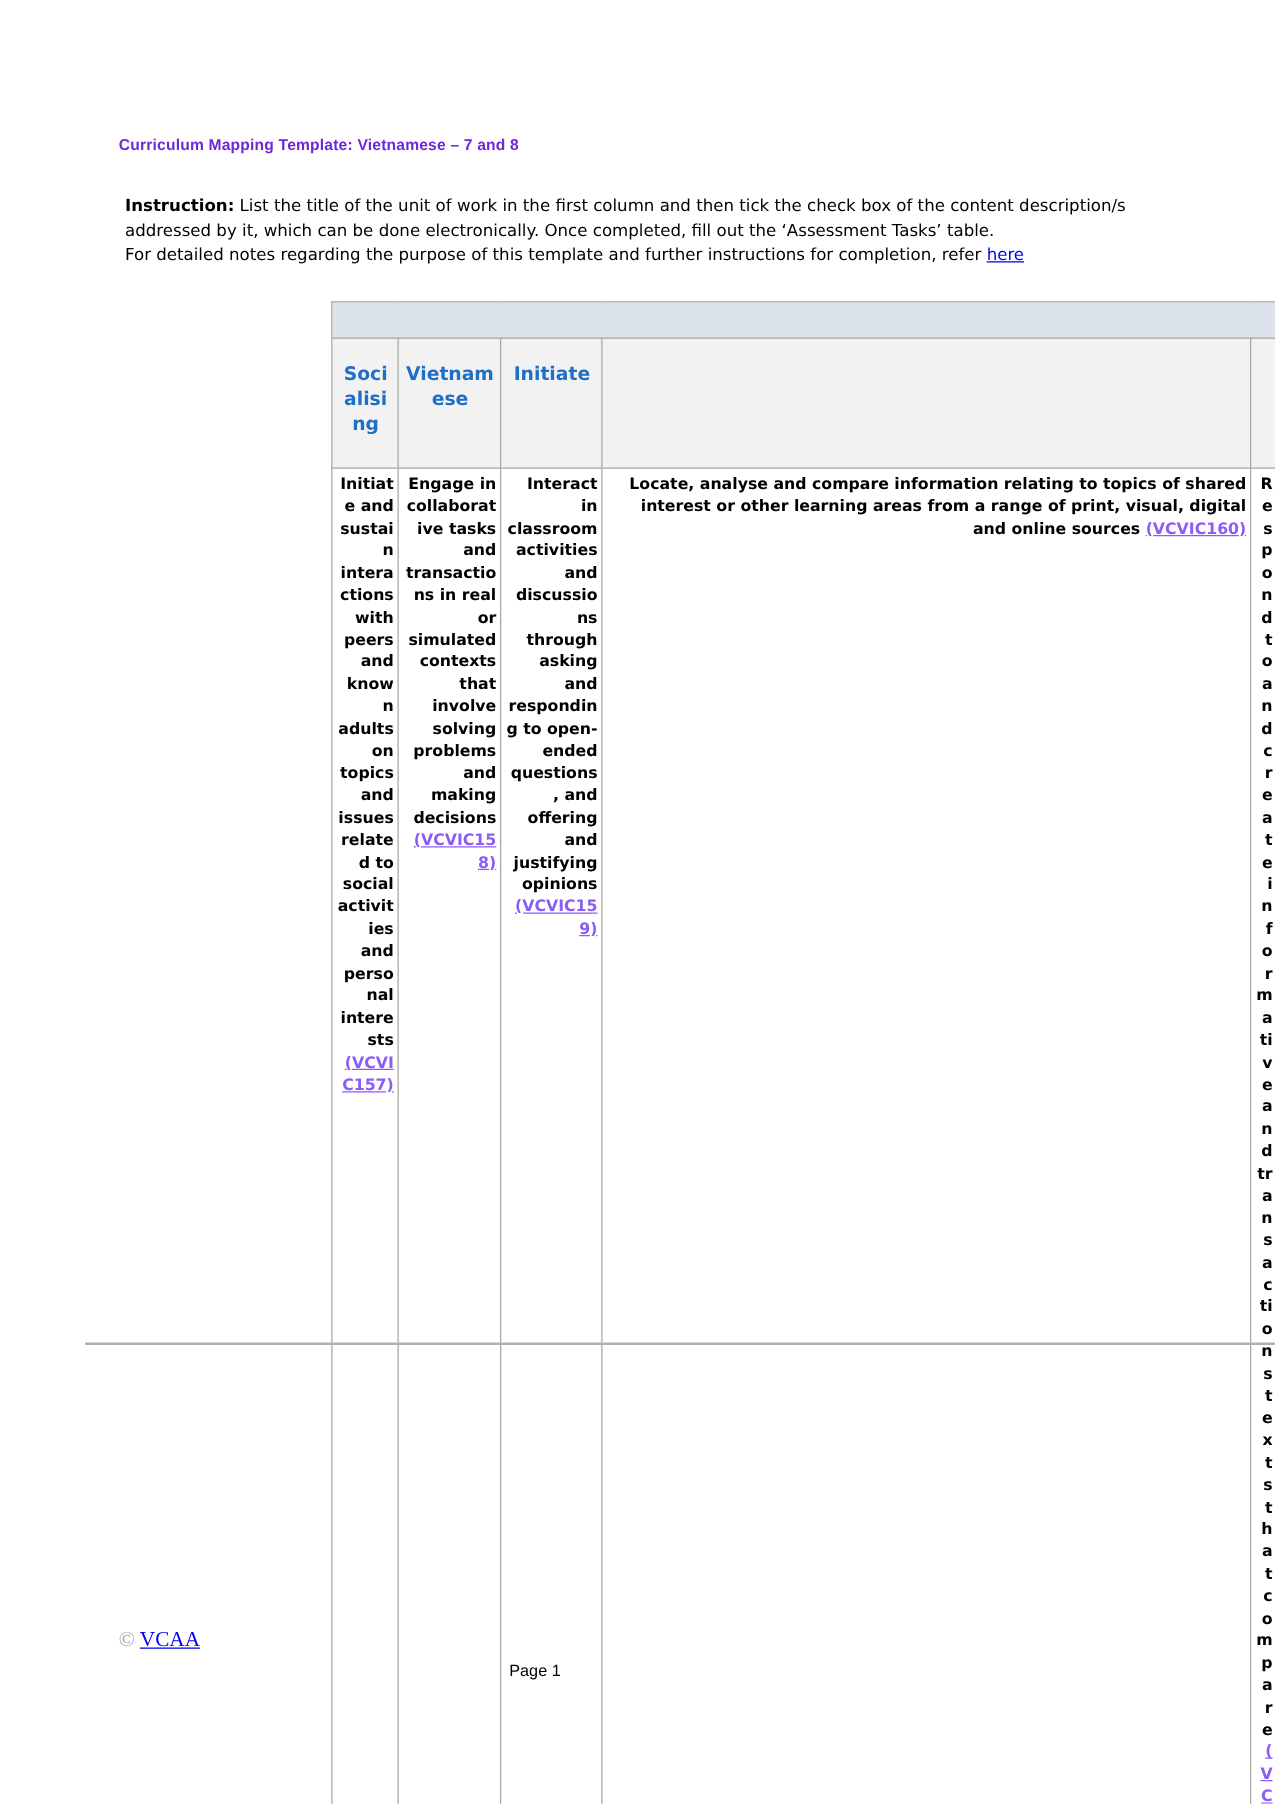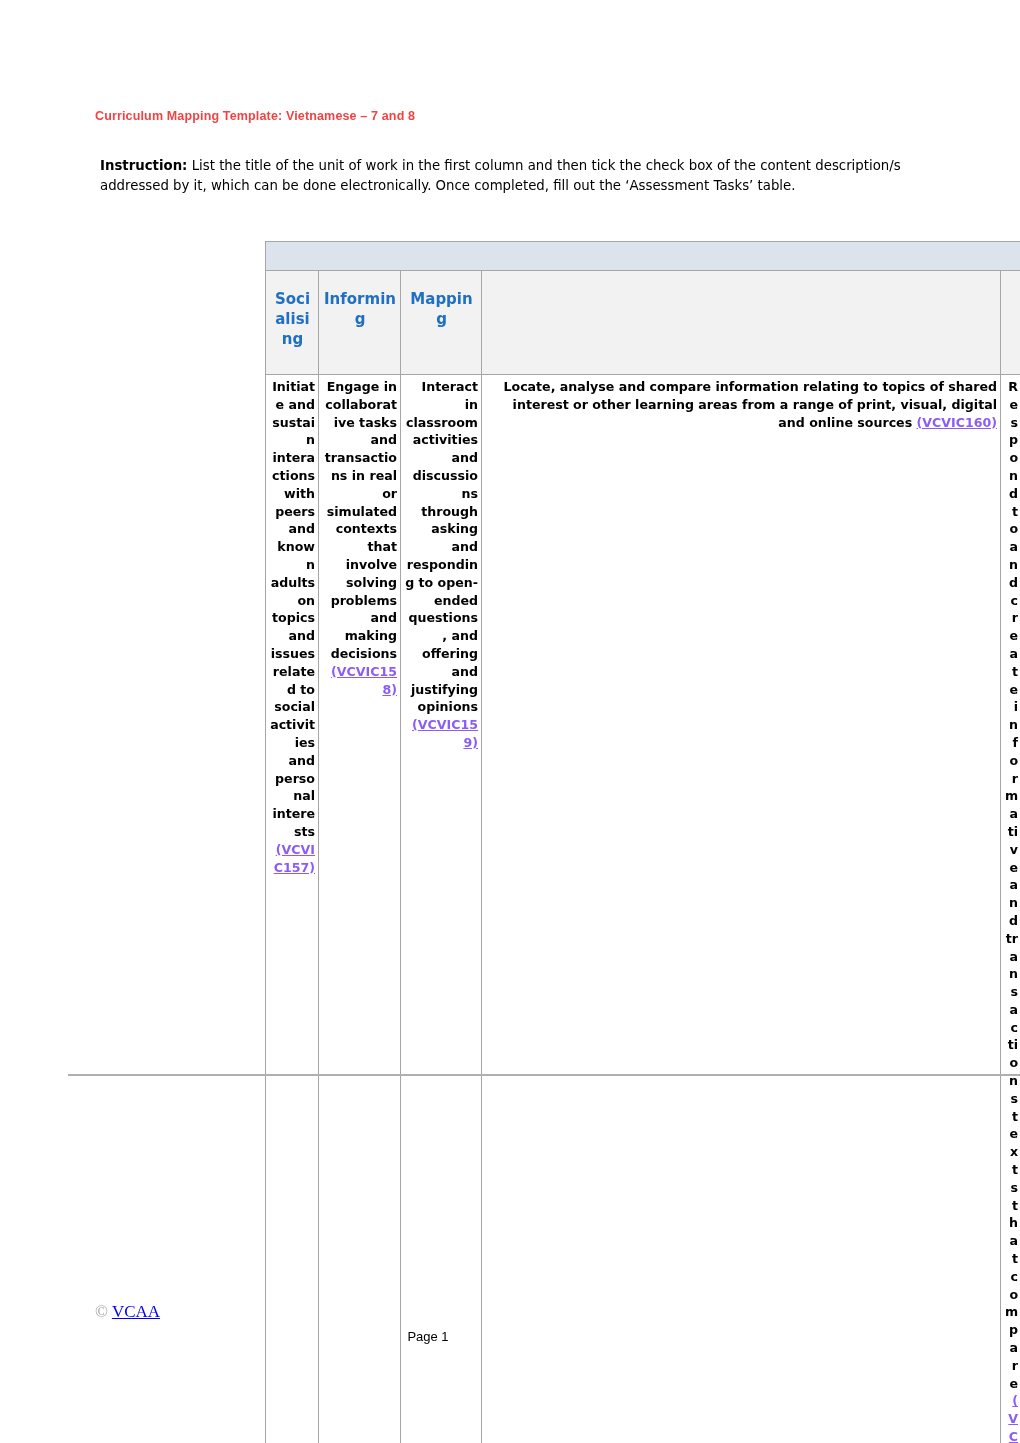--- a/index.html
+++ b/index.html
@@ -17,21 +17,21 @@
   }
 
   
   .doc-header {
     position: absolute;
     left: 95px;
     top: 109px;
     font-family: "Liberation Sans", sans-serif;
     font-size: 12.5px;
     font-weight: bold;
-    color: #ef4444;
+    color: #6d28d9;
     letter-spacing: 0.15px;
     white-space: nowrap;
   }
 
   
   .instruction-block {
     position: absolute;
     left: 100px;
     top: 156px;
     width: 820px;
@@ -142,38 +142,39 @@
     color: #000000;
   }
 </style>
 </head>
 <body>
 
 <div class="doc-header">Curriculum Mapping Template: Vietnamese – 7 and 8</div>
 
 <div class="instruction-block">
   <p style="margin:0;"><span class="lead">Instruction:</span><span> List the title of the unit of work in the first column and then tick the check box of the content description/s addressed by it, which can be done electronically. Once completed, fill out the ‘Assessment Tasks’ table.</span></p>
+  <p style="margin:0;"><span>For detailed notes regarding the purpose of this template and further instructions for completion, refer </span><a class="doclink" href="#">here</a></p>
 </div>
 
 <table class="map-table">
   <colgroup>
     <col class="c1">
       <col class="c2">
       <col class="c3">
       <col class="c4">
       <col class="c5">
   </colgroup>
   <tbody>
     <tr class="banner-row">
       <td colspan="5"></td>
     </tr>
     <tr class="strand-row">
       <th>Socialising</th>
-      <th>Informing</th>
-      <th>Mapping</th>
+      <th>Vietnamese</th>
+      <th>Initiate</th>
       <th class="blank-head"></th>
       <th class="blank-head"></th>
     </tr>
     <tr class="content-row">
       <td><span>Initiate and sustain interactions with peers and known adults on topics and issues related to social activities and personal interests </span><a class="cd-link" href="#">(VCVIC157)</a></td>
       <td><span>Engage in collaborative tasks and transactions in real or simulated contexts that involve solving problems and making decisions </span><a class="cd-link" href="#">(VCVIC158)</a></td>
       <td><span>Interact in classroom activities and discussions through asking and responding to open-ended questions, and offering and justifying opinions </span><a class="cd-link" href="#">(VCVIC159)</a></td>
       <td><span>Locate, analyse and compare information relating to topics of shared interest or other learning areas from a range of print, visual, digital and online sources </span><a class="cd-link" href="#">(VCVIC160)</a></td>
       <td><span>Respond to and create informative and transactions texts that compare </span><a class="cd-link" href="#">(VCVIC161)</a></td>
     </tr>

